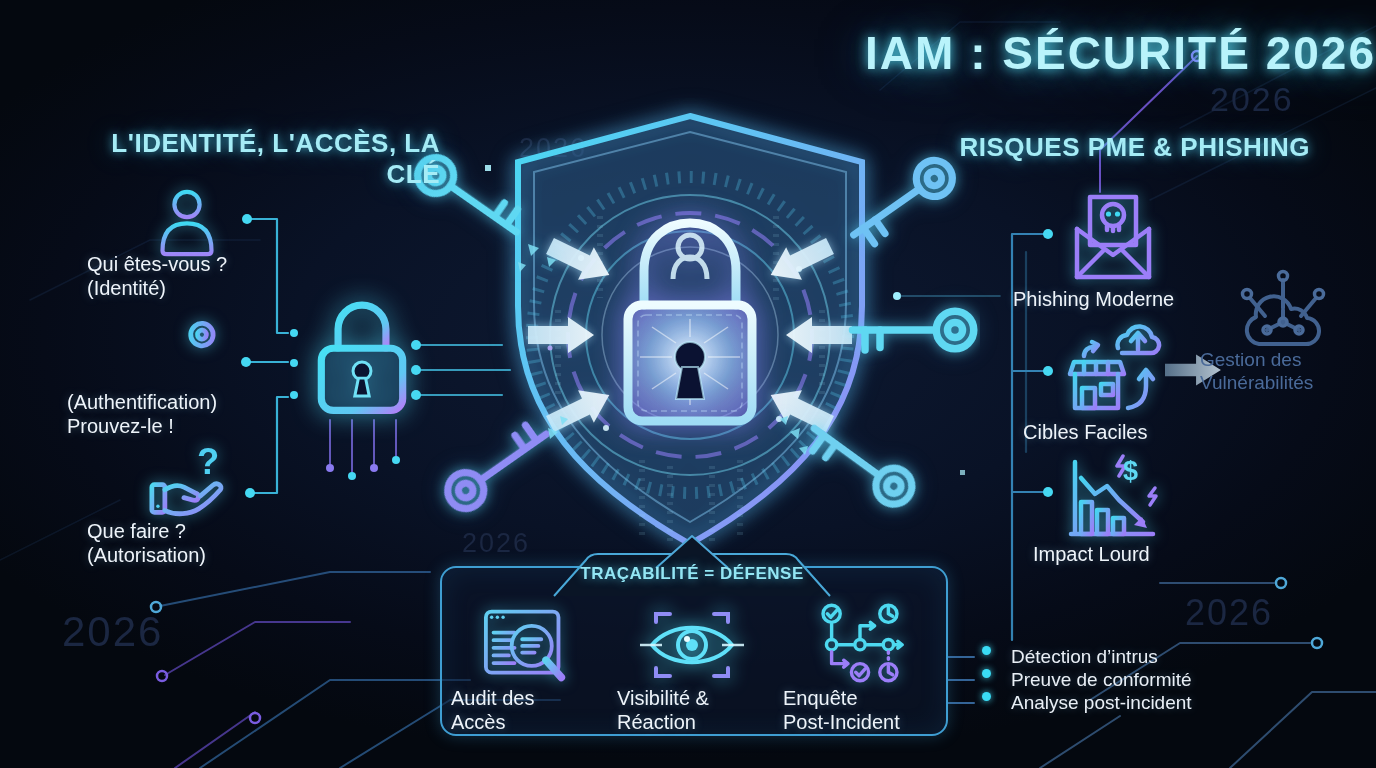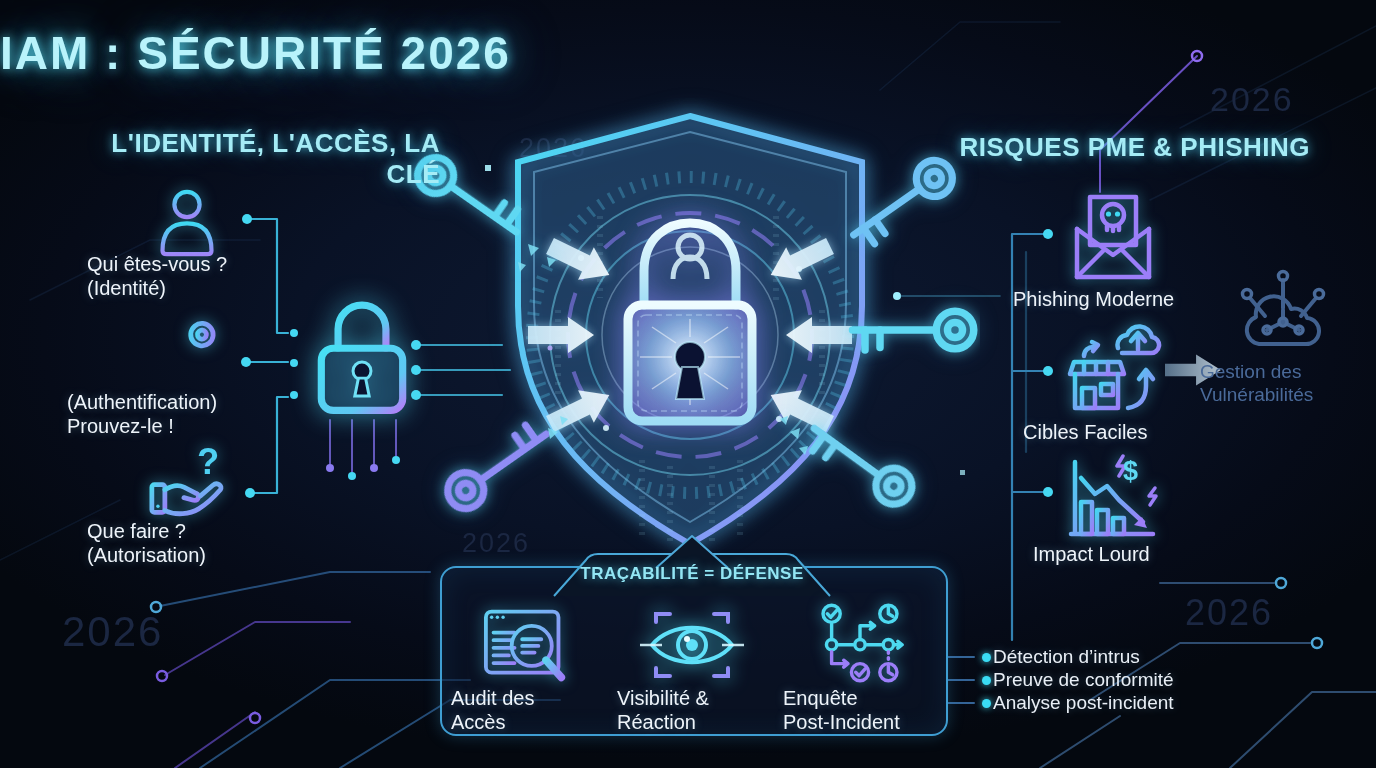--- a/index.html
+++ b/index.html
@@ -2,38 +2,38 @@
 <html><head>
 <meta charset="utf-8">
 <style>
   *{margin:0;padding:0;box-sizing:border-box}
   html,body{width:1376px;height:768px;background:#04070f;font-family:"Liberation Sans",sans-serif;overflow:hidden}
   .canvas{position:relative;width:1376px;height:768px;overflow:hidden;
     background:radial-gradient(ellipse 60% 55% at 50% 44%, #0e1a33 0%, #091226 48%, #060b18 78%, #04080f 100%);}
   .abs{position:absolute}
   .bgsvg{position:absolute;left:0;top:0;z-index:0}
   .watermark{position:absolute;font-weight:normal;color:#1b2742;letter-spacing:2px;z-index:1}
-  .title{position:absolute;left:0;top:26px;width:100%;text-align:left;font-size:46px;font-weight:bold;
+  .title{position:absolute;left:0;top:26px;width:100%;text-align:right;font-size:46px;font-weight:bold;
     letter-spacing:2px;color:#b9f3fb;z-index:6;
     text-shadow:0 0 12px rgba(90,225,248,.95),0 0 34px rgba(70,200,240,.55),0 0 60px rgba(60,180,230,.35)}
   .section-head{position:absolute;font-size:26px;font-weight:bold;letter-spacing:.5px;text-align:right;color:#a5ecf6;z-index:6;
     text-shadow:0 0 10px rgba(80,205,235,.8),0 0 26px rgba(60,180,225,.45)}
   .label{position:absolute;text-align:left;font-size:20px;line-height:1.22;color:#eef4fa;z-index:6;
     text-shadow:0 0 9px rgba(160,220,255,.35)}
   .label.dim{color:#4a6a99;font-size:19px;text-shadow:none}
   .icon{position:absolute;z-index:6;filter:drop-shadow(0 0 7px rgba(80,215,245,.55))}
   .icon.dim{filter:none;z-index:5}
   .center-art{position:absolute;left:400px;top:98px;z-index:2;filter:drop-shadow(0 0 10px rgba(70,180,240,.25))}
   .panel{position:absolute;left:440px;top:566px;width:508px;height:170px;border:2px solid #3f9ed2;border-radius:16px;
     background:rgba(12,24,46,.55);z-index:3;box-shadow:0 0 16px rgba(60,160,215,.28), inset 0 0 28px rgba(40,120,180,.14)}
   .panel-tab{position:absolute;left:552px;top:552px;z-index:4}
   .panel-chevron{position:absolute;left:652px;top:530px;z-index:5}
   .panel-title{position:absolute;left:552px;top:564px;width:280px;text-align:center;font-size:17px;font-weight:bold;
     color:#93e6f4;z-index:6;letter-spacing:.5px;text-shadow:0 0 10px rgba(80,205,235,.75)}
-  .bullet-row{position:absolute;display:flex;align-items:center;gap:2px;z-index:6}
+  .bullet-row{position:absolute;display:flex;gap:20px;z-index:6}
   .bullet-dot{width:9px;height:9px;border-radius:50%;background:#3adcf5;box-shadow:0 0 7px rgba(70,220,245,.9);flex:0 0 auto}
   .bullet-text{font-size:19px;color:#e9eff6;white-space:nowrap;text-shadow:0 0 8px rgba(150,215,255,.3)}
 </style>
 </head>
 <body>
 
 <div class="canvas">
 
   <svg class="bgsvg" width="1376" height="768" viewBox="0 0 1376 768">
     <g fill="none" stroke-linecap="round" stroke-linejoin="round">
@@ -407,21 +407,21 @@
     </g>
     <g fill="none" stroke="#4a6b9a" stroke-width="3.5">
       <circle cx="50" cy="8" r="4.5"></circle>
         <circle cx="14" cy="26" r="4.5"></circle>
         <circle cx="86" cy="26" r="4.5"></circle>
       <circle cx="34" cy="62" r="4"></circle>
         <circle cx="50" cy="54" r="4"></circle>
         <circle cx="66" cy="62" r="4"></circle>
     </g>
   </svg>
-  <div class="label dim" style="left:1200px;top:360px;width:170px">
+  <div class="label dim" style="left:1200px;top:348px;width:170px">
     <div>Gestion des</div>
     <div>Vulnérabilités</div>
   </div>
 
   <svg class="icon" style="left:1061px;top:448px" width="106" height="94" viewBox="0 0 106 94">
     <defs>
         <linearGradient id="g8" x1="0" y1="0" x2="1" y2="1">
           <stop offset="0" stop-color="#46d4f0"></stop>
           <stop offset="1" stop-color="#9b7ef8"></stop>
         </linearGradient>

